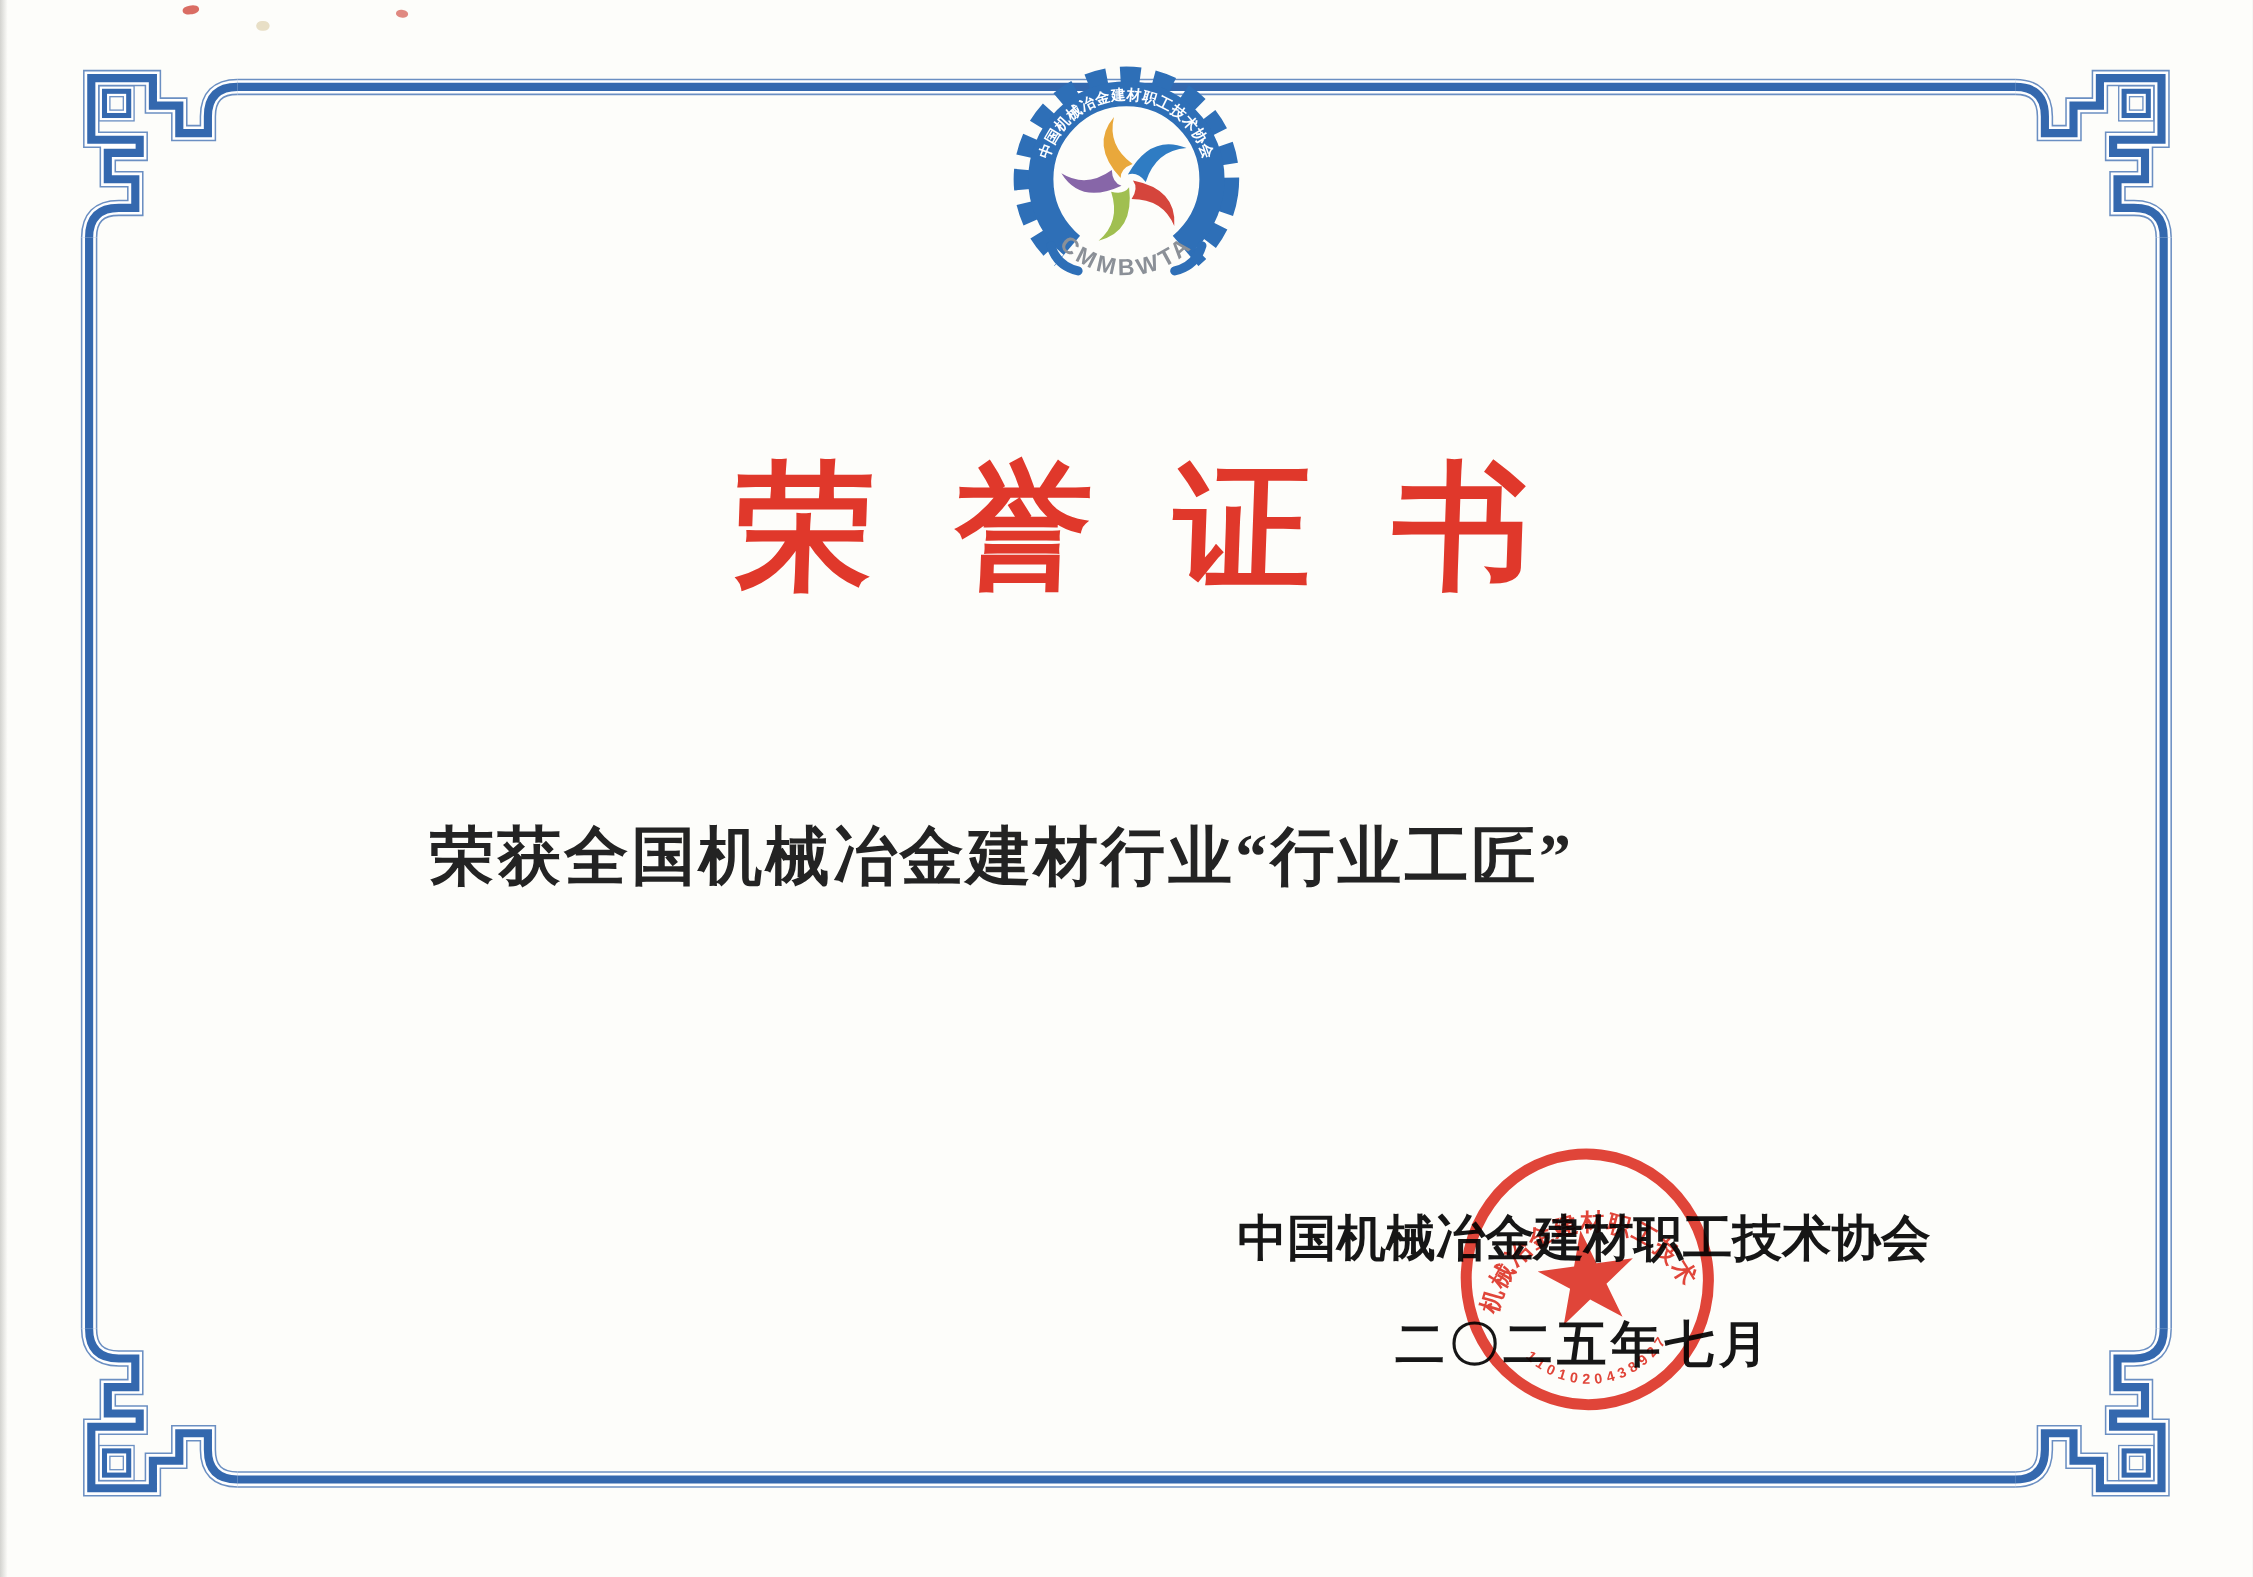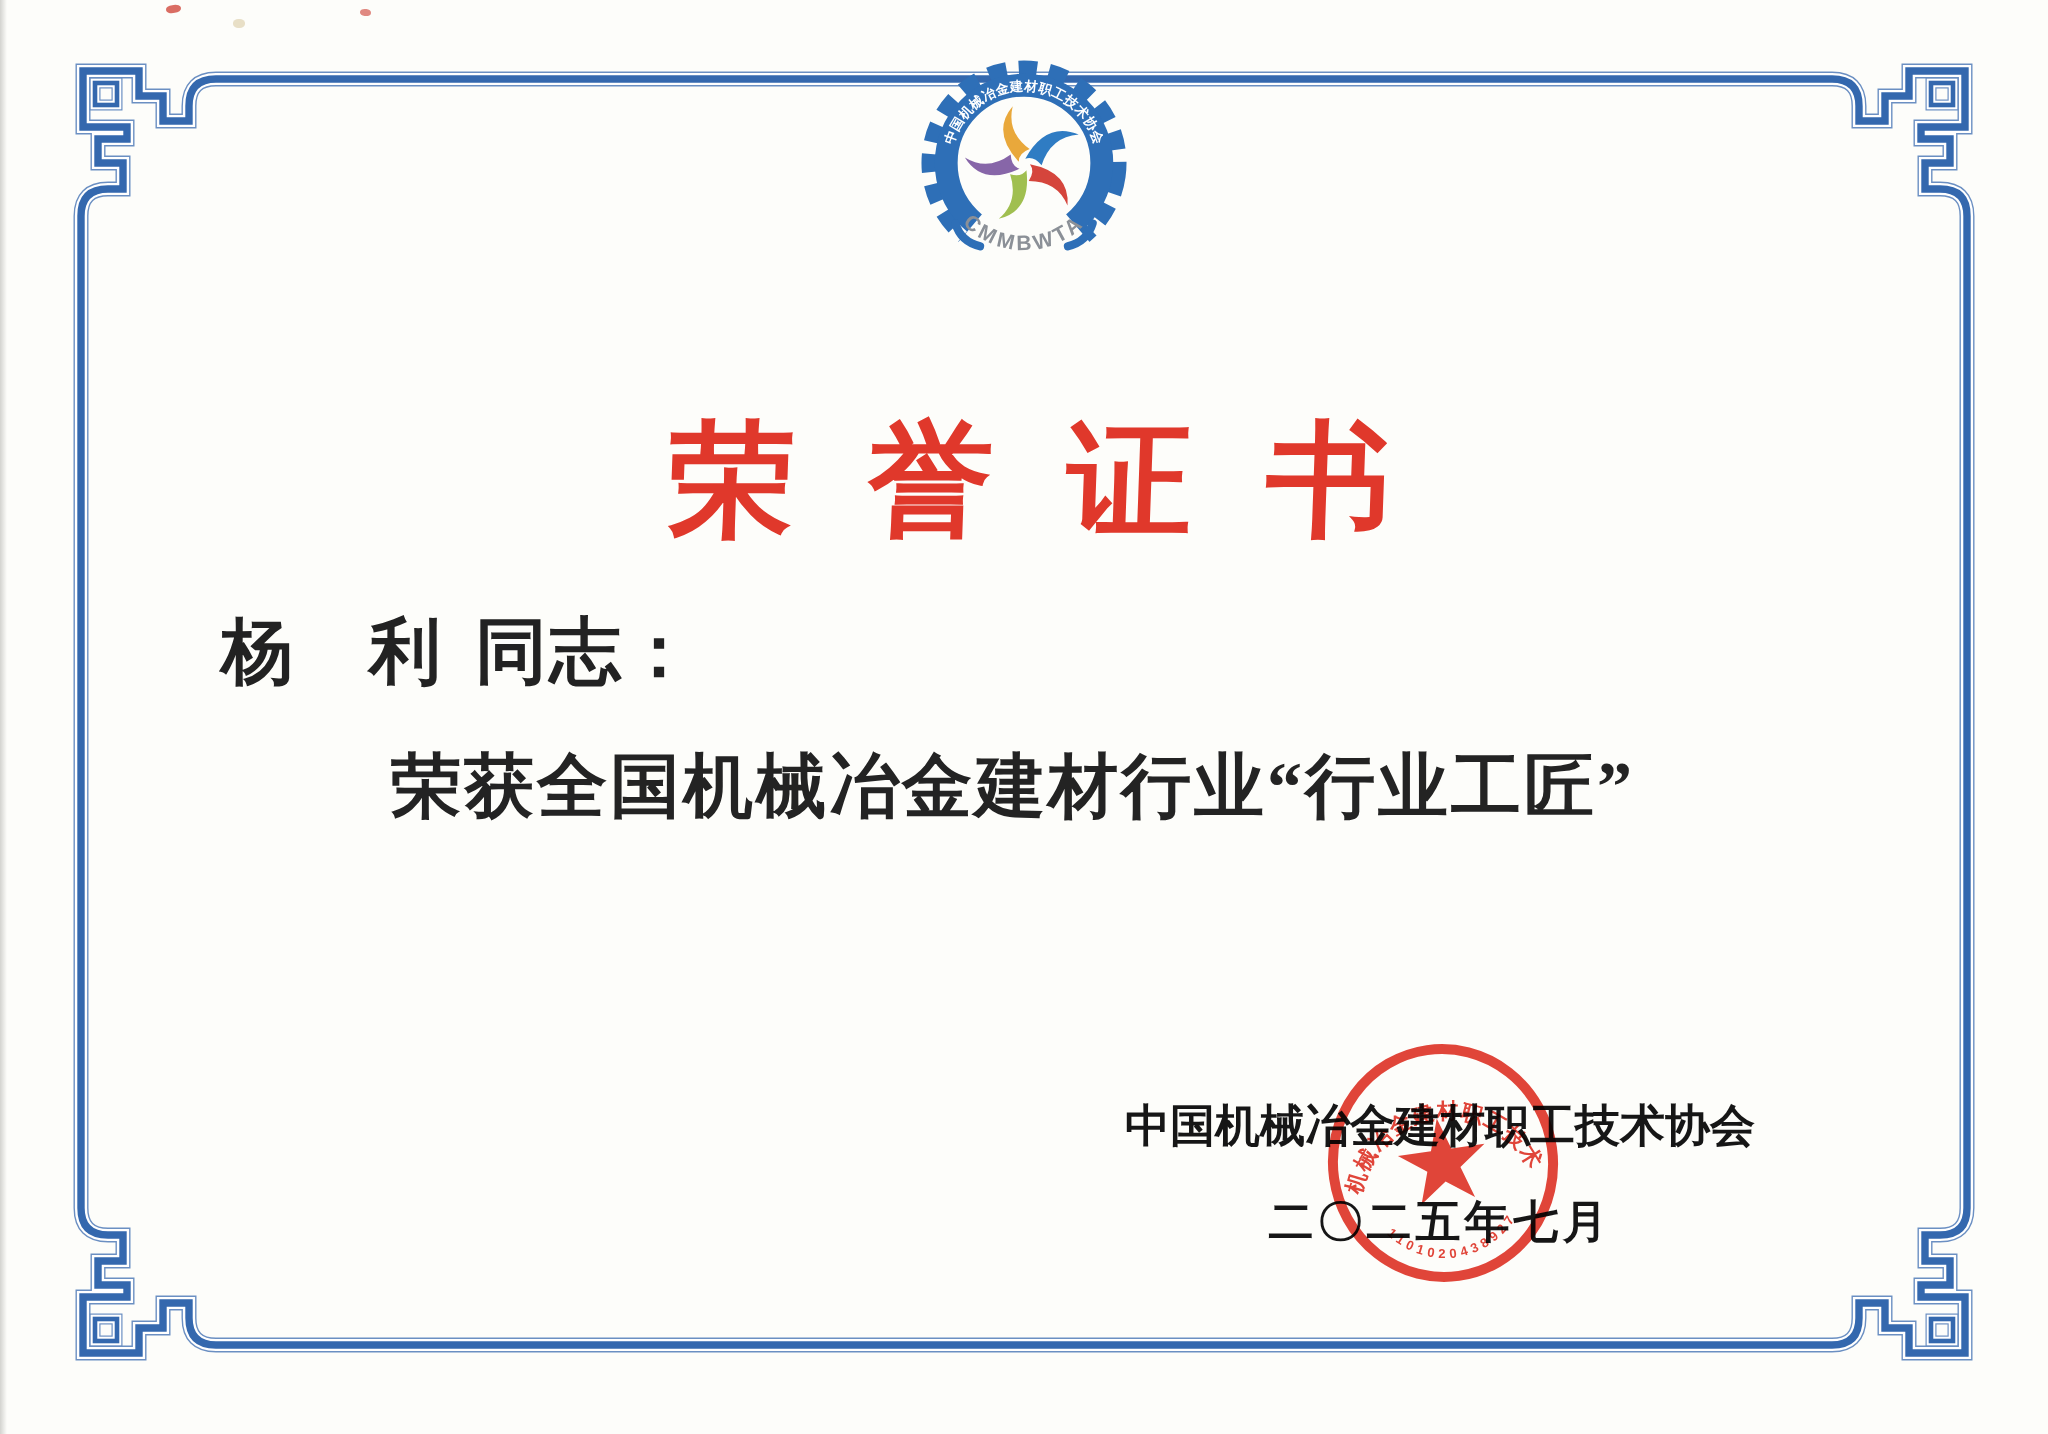--- a/index.html
+++ b/index.html
@@ -32,21 +32,21 @@
     white-space:nowrap;
   }
   .recipient{
     position:absolute;left:221px;top:604px;
     font-size:72px;font-weight:bold;color:#222;
     white-space:nowrap;letter-spacing:2px;
   }
   .recipient .salutation{margin-left:32px;}
   .body-line{
     position:absolute;
-    font-size:70px;font-weight:bold;color:#232323;
+    font-size:58px;font-weight:bold;color:#232323;
     letter-spacing:3px;white-space:nowrap;
   }
   .body-line-1{left:195px;top:740px;text-indent:196px;}
   .body-line-2{left:195px;top:878px;}
   .issuer{
     position:absolute;left:1060px;top:1096px;width:760px;
     text-align:center;color:#161616;
   }
   .issuer .org{font-size:45px;font-weight:bold;letter-spacing:0px;white-space:nowrap;}
   .issuer .date{font-size:45px;font-weight:bold;margin-top:36px;letter-spacing:4px;white-space:nowrap;}
@@ -115,23 +115,20 @@
       <textPath href="#logoArcTop" startOffset="50%" text-anchor="middle">中国机械冶金建材职工技术协会</textPath>
     </text>
 
     <text font-family="Liberation Sans, sans-serif" font-size="23" font-weight="bold" fill="#8b9097" letter-spacing="4">
       <textPath href="#logoArcBottom" startOffset="50%" text-anchor="middle">CMMBWTA</textPath>
     </text>
   </svg>
 
   <h1 class="title">荣誉证书</h1>
 
-  <div class="recipient">
-    <span>杨　利</span><span class="salutation">同志：</span>
-  </div>
 
   <div class="body-line body-line-1">荣获全国机械冶金建材行业“行业工匠”</div>
 
   <div class="issuer">
     <div class="org">中国机械冶金建材职工技术协会</div>
     <div class="date">二〇二五年七月</div>
   </div>
 
   <svg class="stamp-svg" width="240" height="246" viewBox="0 0 240 246">
     <defs>

